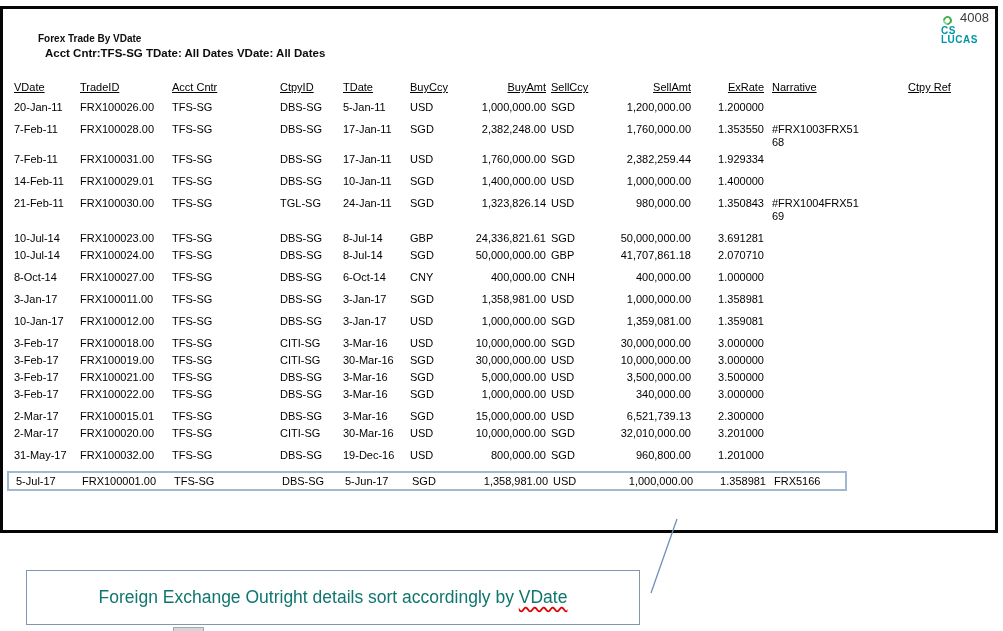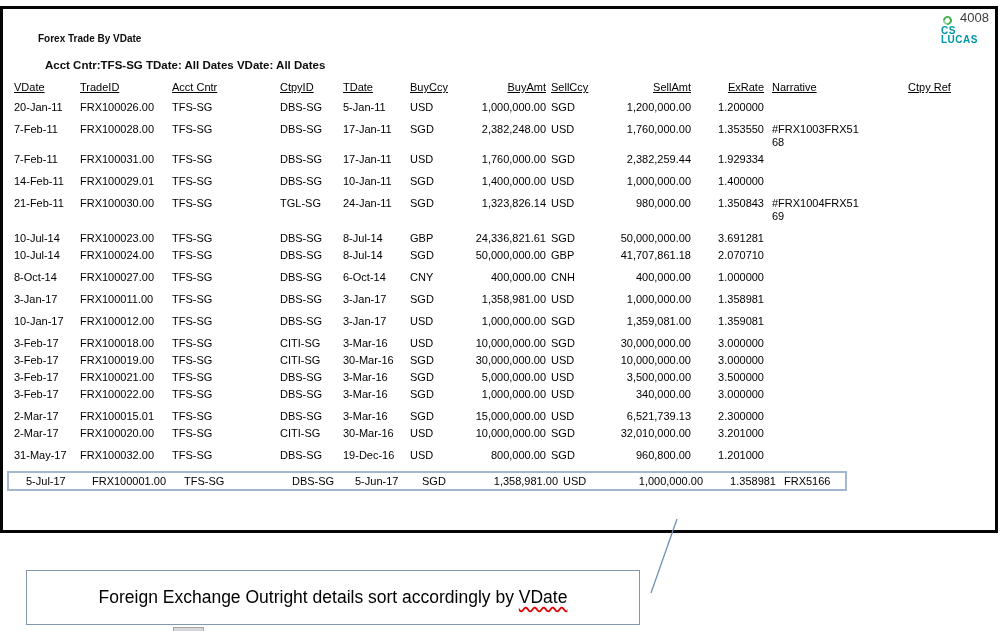--- a/index.html
+++ b/index.html
@@ -21,21 +21,21 @@
   .logo-ring {
     width:9px; height:9px; border:2.5px solid #3fae49; border-radius:50%;
     border-left-color:#8fd39a; transform:rotate(-40deg); margin:0 0 1px 2px;
   }
   .logo-line { color:#0097a7; font-weight:bold; font-size:10px; letter-spacing:0.5px; }
 
   .title {
     position:absolute; left:11px; top:24px; font-size:10px; font-weight:bold; color:#0d0d0d;margin-left:24px;
   }
   .subtitle {
-    position:absolute; left:42px; top:50px; font-size:11.5px; font-weight:bold; color:#0d0d0d;
+    position:absolute; left:42px; top:38px; font-size:11.5px; font-weight:bold; color:#0d0d0d;
   }
 
   
   .tablewrap { position:absolute; left:11px; top:72px; width:975px; font-size:11px; }
   .hrow { display:flex; margin-bottom:8px; }
   .h-cell { text-decoration:underline; }
   .trow { display:flex; line-height:13px; margin-bottom:4px; }
   .group { margin-bottom:9px; }
   .cell { flex:0 0 auto; white-space:nowrap; }
   .right { text-align:right; }
@@ -48,31 +48,31 @@
   .col-buyccy    { width:48px; }
   .col-buyamt    { width:88px; }
   .col-sellccy   { width:52px; padding-left:5px; }
   .col-sellamt   { width:93px; }
   .col-exrate    { width:73px; }
   .col-narrative { width:90px; margin-left:8px; white-space:normal; word-break:break-all; }
   .col-ctpy_ref  { flex:1 1 auto; padding-left:8px;text-align:center; }
 
   .hl-box {
     border:2px solid #a3b8d0; background:#fff;
-    margin-left:-7px; padding:2px 0 1px 17px; width:840px; margin-bottom:0;
+    margin-left:-7px; padding:2px 0 1px 7px; width:840px; margin-bottom:0;
   }
   .hl-box .trow { margin-bottom:0; }
 
   
   .callout-box {
     position:absolute; left:26px; top:570px; width:614px; height:55px;
     border:1px solid #8496ab; background:#fff;
     display:flex; align-items:center; justify-content:center;
   }
-  .callout-text { font-size:17.5px; color:#000000; white-space:nowrap; }
+  .callout-text { font-size:17.5px; color:#0f766e; white-space:nowrap; }
   .callout-text .wavy {
     text-decoration:underline; text-decoration-style:wavy;
     text-decoration-color:#e00000; text-underline-offset:3px;
   }
   .callout-svg { position:absolute; left:0; top:0; pointer-events:none; }
 
   .resize-handle {
     position:absolute; left:173px; top:627px; width:31px; height:6px;
     background:#d6d6d6; border:1px solid #a8a8a8;
   }

